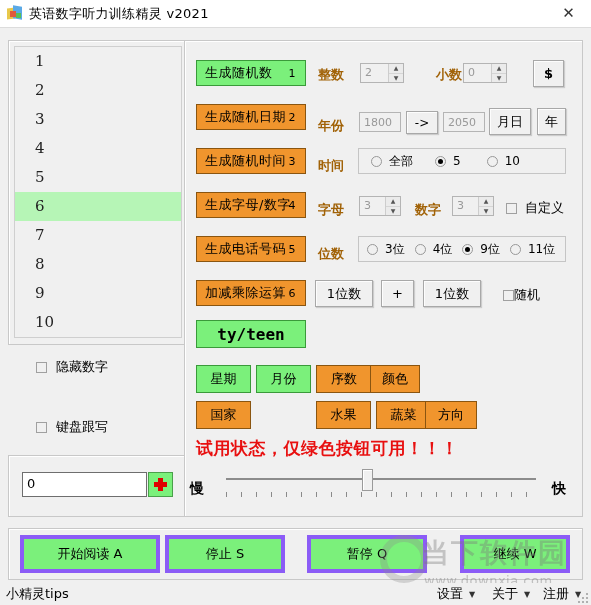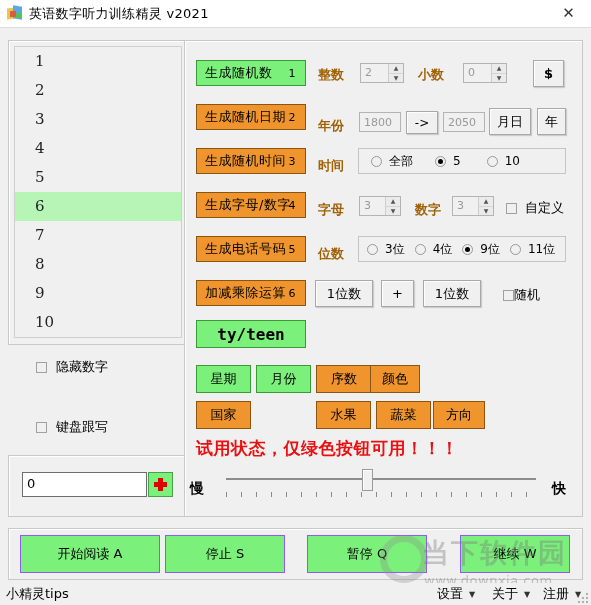--- a/index.html
+++ b/index.html
@@ -175,21 +175,21 @@
   .ticks i{position:absolute;top:0;width:1px;height:5px;background:#8a8a8a;}
   .thumb{
     position:absolute;left:172px;top:3px;width:11px;height:22px;
     background:#f0f0f0;border:1px solid #9a9a9a;box-sizing:border-box;
     box-shadow:inset 1px 1px 0 #ffffff;
   }
 
   
   .playbtn{
     position:absolute;top:535px;height:38px;
-    background:#7bf07b;border:1px solid #8b5cf6;box-sizing:border-box;
+    background:#7bf07b;border:4px solid #8b5cf6;box-sizing:border-box;
     display:flex;align-items:center;justify-content:center;
     font-size:13px;color:#000;
   }
 
   
   .statusbar{
     position:absolute;left:0;top:583px;width:591px;height:22px;
     background:#f0f0f0;display:flex;align-items:center;
   }
   .tips{position:absolute;left:6px;font-size:13px;color:#000;}
@@ -292,21 +292,21 @@
   <div class="tyteen">ty/teen</div>
 
   <div class="flabel" style="left:318px;top:66px;">整数</div>
   <div class="spin" style="left:360px;top:63px;width:44px;">
     <span class="val">2</span>
     <span class="arrows">
         <i>▲</i>
         <i>▼</i>
       </span>
   </div>
-  <div class="flabel" style="left:418px;top:66px;">小数</div>
+  <div class="flabel" style="left:436px;top:66px;">小数</div>
   <div class="spin" style="left:463px;top:63px;width:44px;">
     <span class="val">0</span>
     <span class="arrows">
         <i>▲</i>
         <i>▼</i>
       </span>
   </div>
   <div class="btn" style="left:533px;top:60px;width:31px;height:27px;font-weight:bold;">$</div>
 
   <div class="flabel" style="left:318px;top:117px;">年份</div>
@@ -381,21 +381,21 @@
     <span>随机</span>
   </div>
 
   <div class="cat green" style="left:196px;top:365px;width:55px;">星期</div>
   <div class="cat green" style="left:256px;top:365px;width:55px;">月份</div>
   <div class="cat orange" style="left:316px;top:365px;width:56px;">序数</div>
   <div class="cat orange" style="left:370px;top:365px;width:50px;">颜色</div>
   <div class="cat orange" style="left:196px;top:401px;width:55px;">国家</div>
   <div class="cat orange" style="left:316px;top:401px;width:55px;">水果</div>
   <div class="cat orange" style="left:376px;top:401px;width:55px;">蔬菜</div>
-  <div class="cat orange" style="left:425px;top:401px;width:52px;margin-left:8px;">方向</div>
+  <div class="cat orange" style="left:425px;top:401px;width:52px;">方向</div>
 
   <div class="warn">试用状态，仅绿色按钮可用！！！</div>
 
   <div class="sliderbox">
     <span class="slabel" style="left:0;">慢</span>
     <span class="slabel" style="left:362px;">快</span>
     <div class="track"></div>
     <div class="ticks">
       <i style="left:0px"></i>
         <i style="left:15px"></i>

